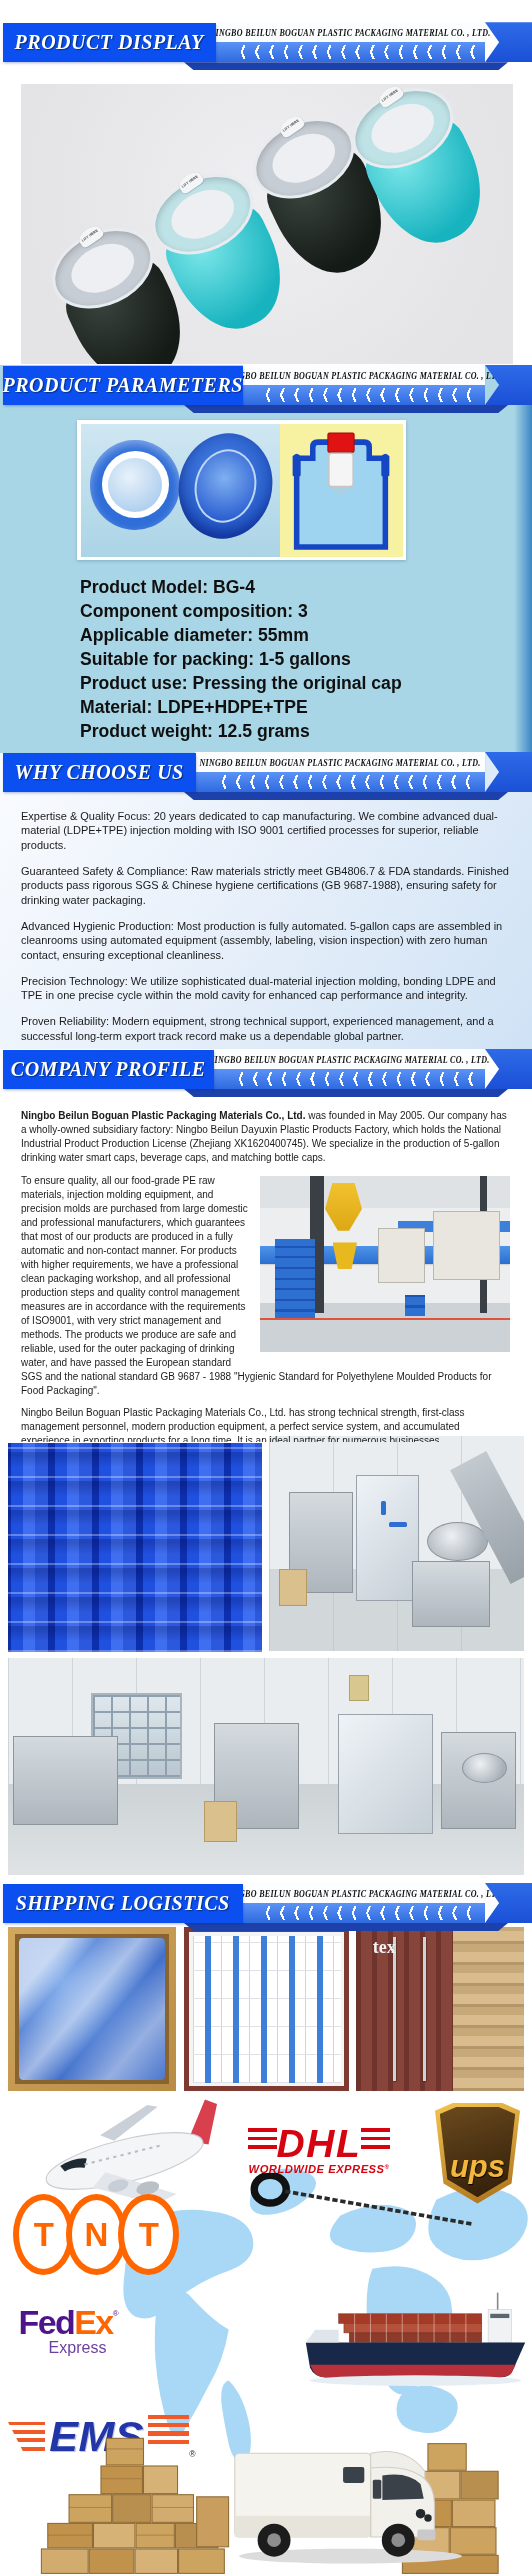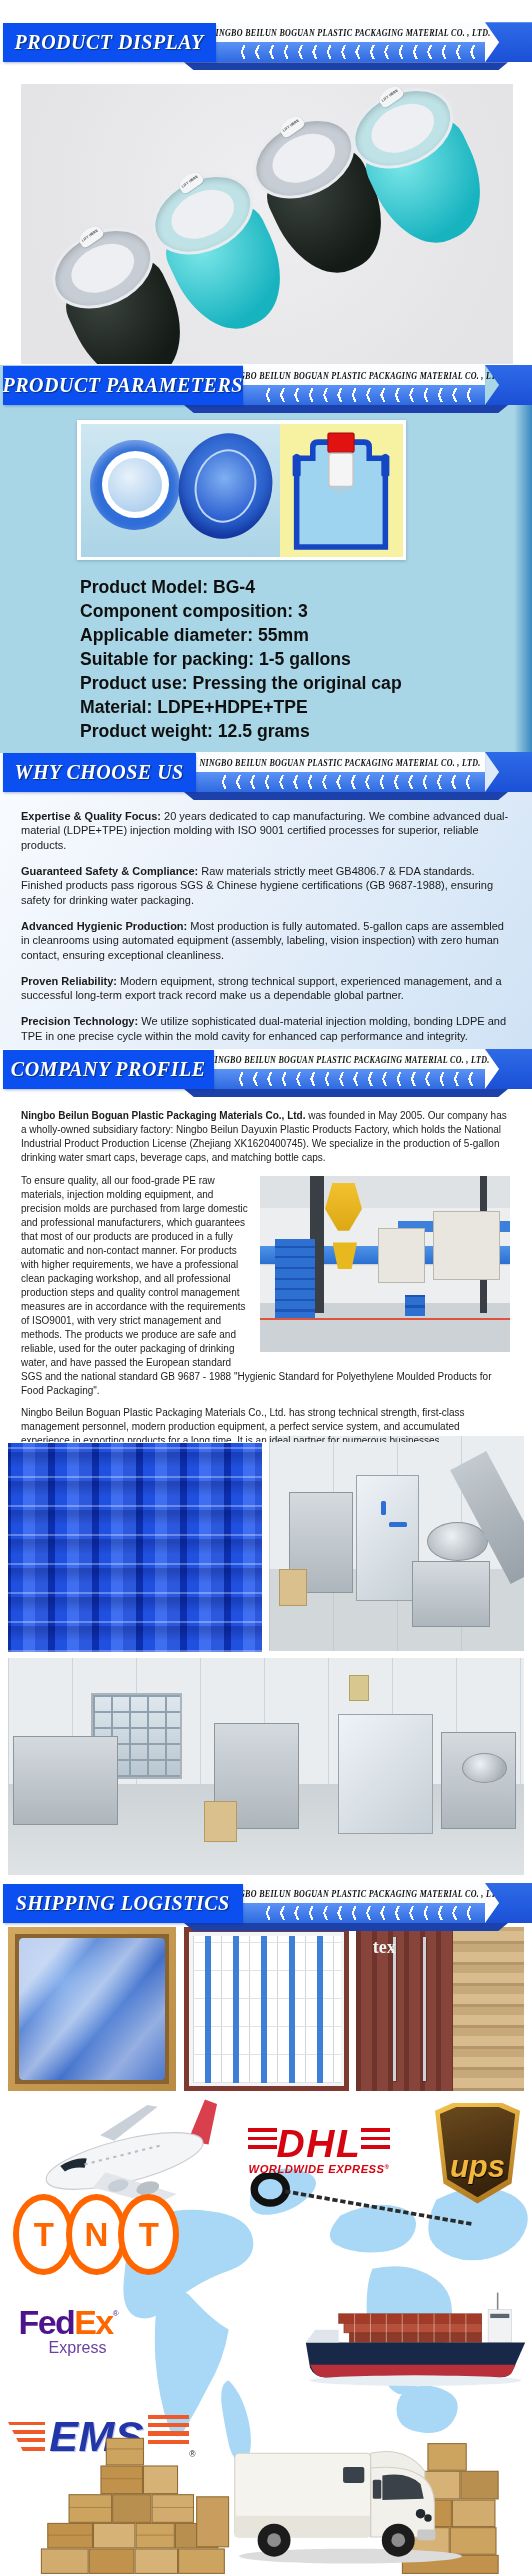--- a/index.html
+++ b/index.html
@@ -62,21 +62,21 @@
       background:radial-gradient(circle at 45% 40%,#7fb0f2,#2a5ed0 80%);border:2.7px solid #bcd6f4;}
   .pi-right{position:relative;width:38%;height:100%;background:#f6f2a2;display:flex;align-items:center;justify-content:center;}
   .param-text{position:absolute;left:80px;top:575px;z-index:4;}
   .param-text div{font-size:17.6px;font-weight:bold;color:#101010;line-height:24px;white-space:nowrap;}
 
   
   .sec3{position:absolute;left:0;top:753px;width:532px;height:296px;
       background:linear-gradient(125deg,#fafcff 0%,#e8f0fa 45%,#cfe2f5 100%);}
   .why-text{position:absolute;left:21px;top:809px;width:489px;z-index:4;}
   .why-text p{margin:0 0 11.7px 0;font-size:11px;line-height:14.4px;color:#1a1a1a;}
-  .why-text .lead{font-weight:bold;}
+  .why-text .lead{font-weight:normal;}
 
   
   .profile-text{position:absolute;left:21px;top:1109px;width:489px;height:333px;overflow:hidden;z-index:4;}
   .profile-text p{margin:0 0 8.5px 0;font-size:10px;line-height:14px;color:#1b1b1b;}
   .profile-text .lead{font-weight:bold;}
   .pfig1{float:right;width:250px;height:176px;margin:2.1px 0 5.3px 10.6px;position:relative;overflow:hidden;
       background:#e8e9ea;}
   .fig{position:absolute;overflow:hidden;background:#eef0f2;}
   
   .f-wall{position:absolute;inset:0;background:linear-gradient(180deg,#dfe2e5 0 18%,#eceef0 18% 72%,#cdd2d6 72% 100%);}
@@ -269,22 +269,22 @@
     <div class="bflag"></div>
     <div class="bl" style="width:193px">
       <span>WHY CHOOSE US</span>
       </div>
   </div>
 
   <div class="why-text">
     <p><span class="lead">Expertise &amp; Quality Focus:</span><span> 20 years dedicated to cap manufacturing. We combine advanced dual-material (LDPE+TPE) injection molding with ISO 9001 certified processes for superior, reliable products.</span></p>
     <p><span class="lead">Guaranteed Safety &amp; Compliance:</span><span> Raw materials strictly meet GB4806.7 &amp; FDA standards. Finished products pass rigorous SGS &amp; Chinese hygiene certifications (GB 9687-1988), ensuring safety for drinking water packaging.</span></p>
     <p><span class="lead">Advanced Hygienic Production:</span><span> Most production is fully automated. 5-gallon caps are assembled in cleanrooms using automated equipment (assembly, labeling, vision inspection) with zero human contact, ensuring exceptional cleanliness.</span></p>
+    <p><span class="lead">Precision Technology:</span><span> We utilize sophisticated dual-material injection molding, bonding LDPE and TPE in one precise cycle within the mold cavity for enhanced cap performance and integrity.</span></p>
     <p><span class="lead">Proven Reliability:</span><span> Modern equipment, strong technical support, experienced management, and a successful long-term export track record make us a dependable global partner.</span></p>
-    <p><span class="lead">Precision Technology:</span><span> We utilize sophisticated dual-material injection molding, bonding LDPE and TPE in one precise cycle within the mold cavity for enhanced cap performance and integrity.</span></p>
   </div>
 
   <div class="banner" style="top:1049px">
     <div class="bshadow"></div>
     <div class="bstrip" style="left:213px">
       <span>NINGBO BEILUN BOGUAN PLASTIC PACKAGING MATERIAL CO. , LTD.</span>
       </div>
     <div class="bchev" style="left:213px"></div>
     <div class="bflag"></div>
     <div class="bl" style="width:211px">

